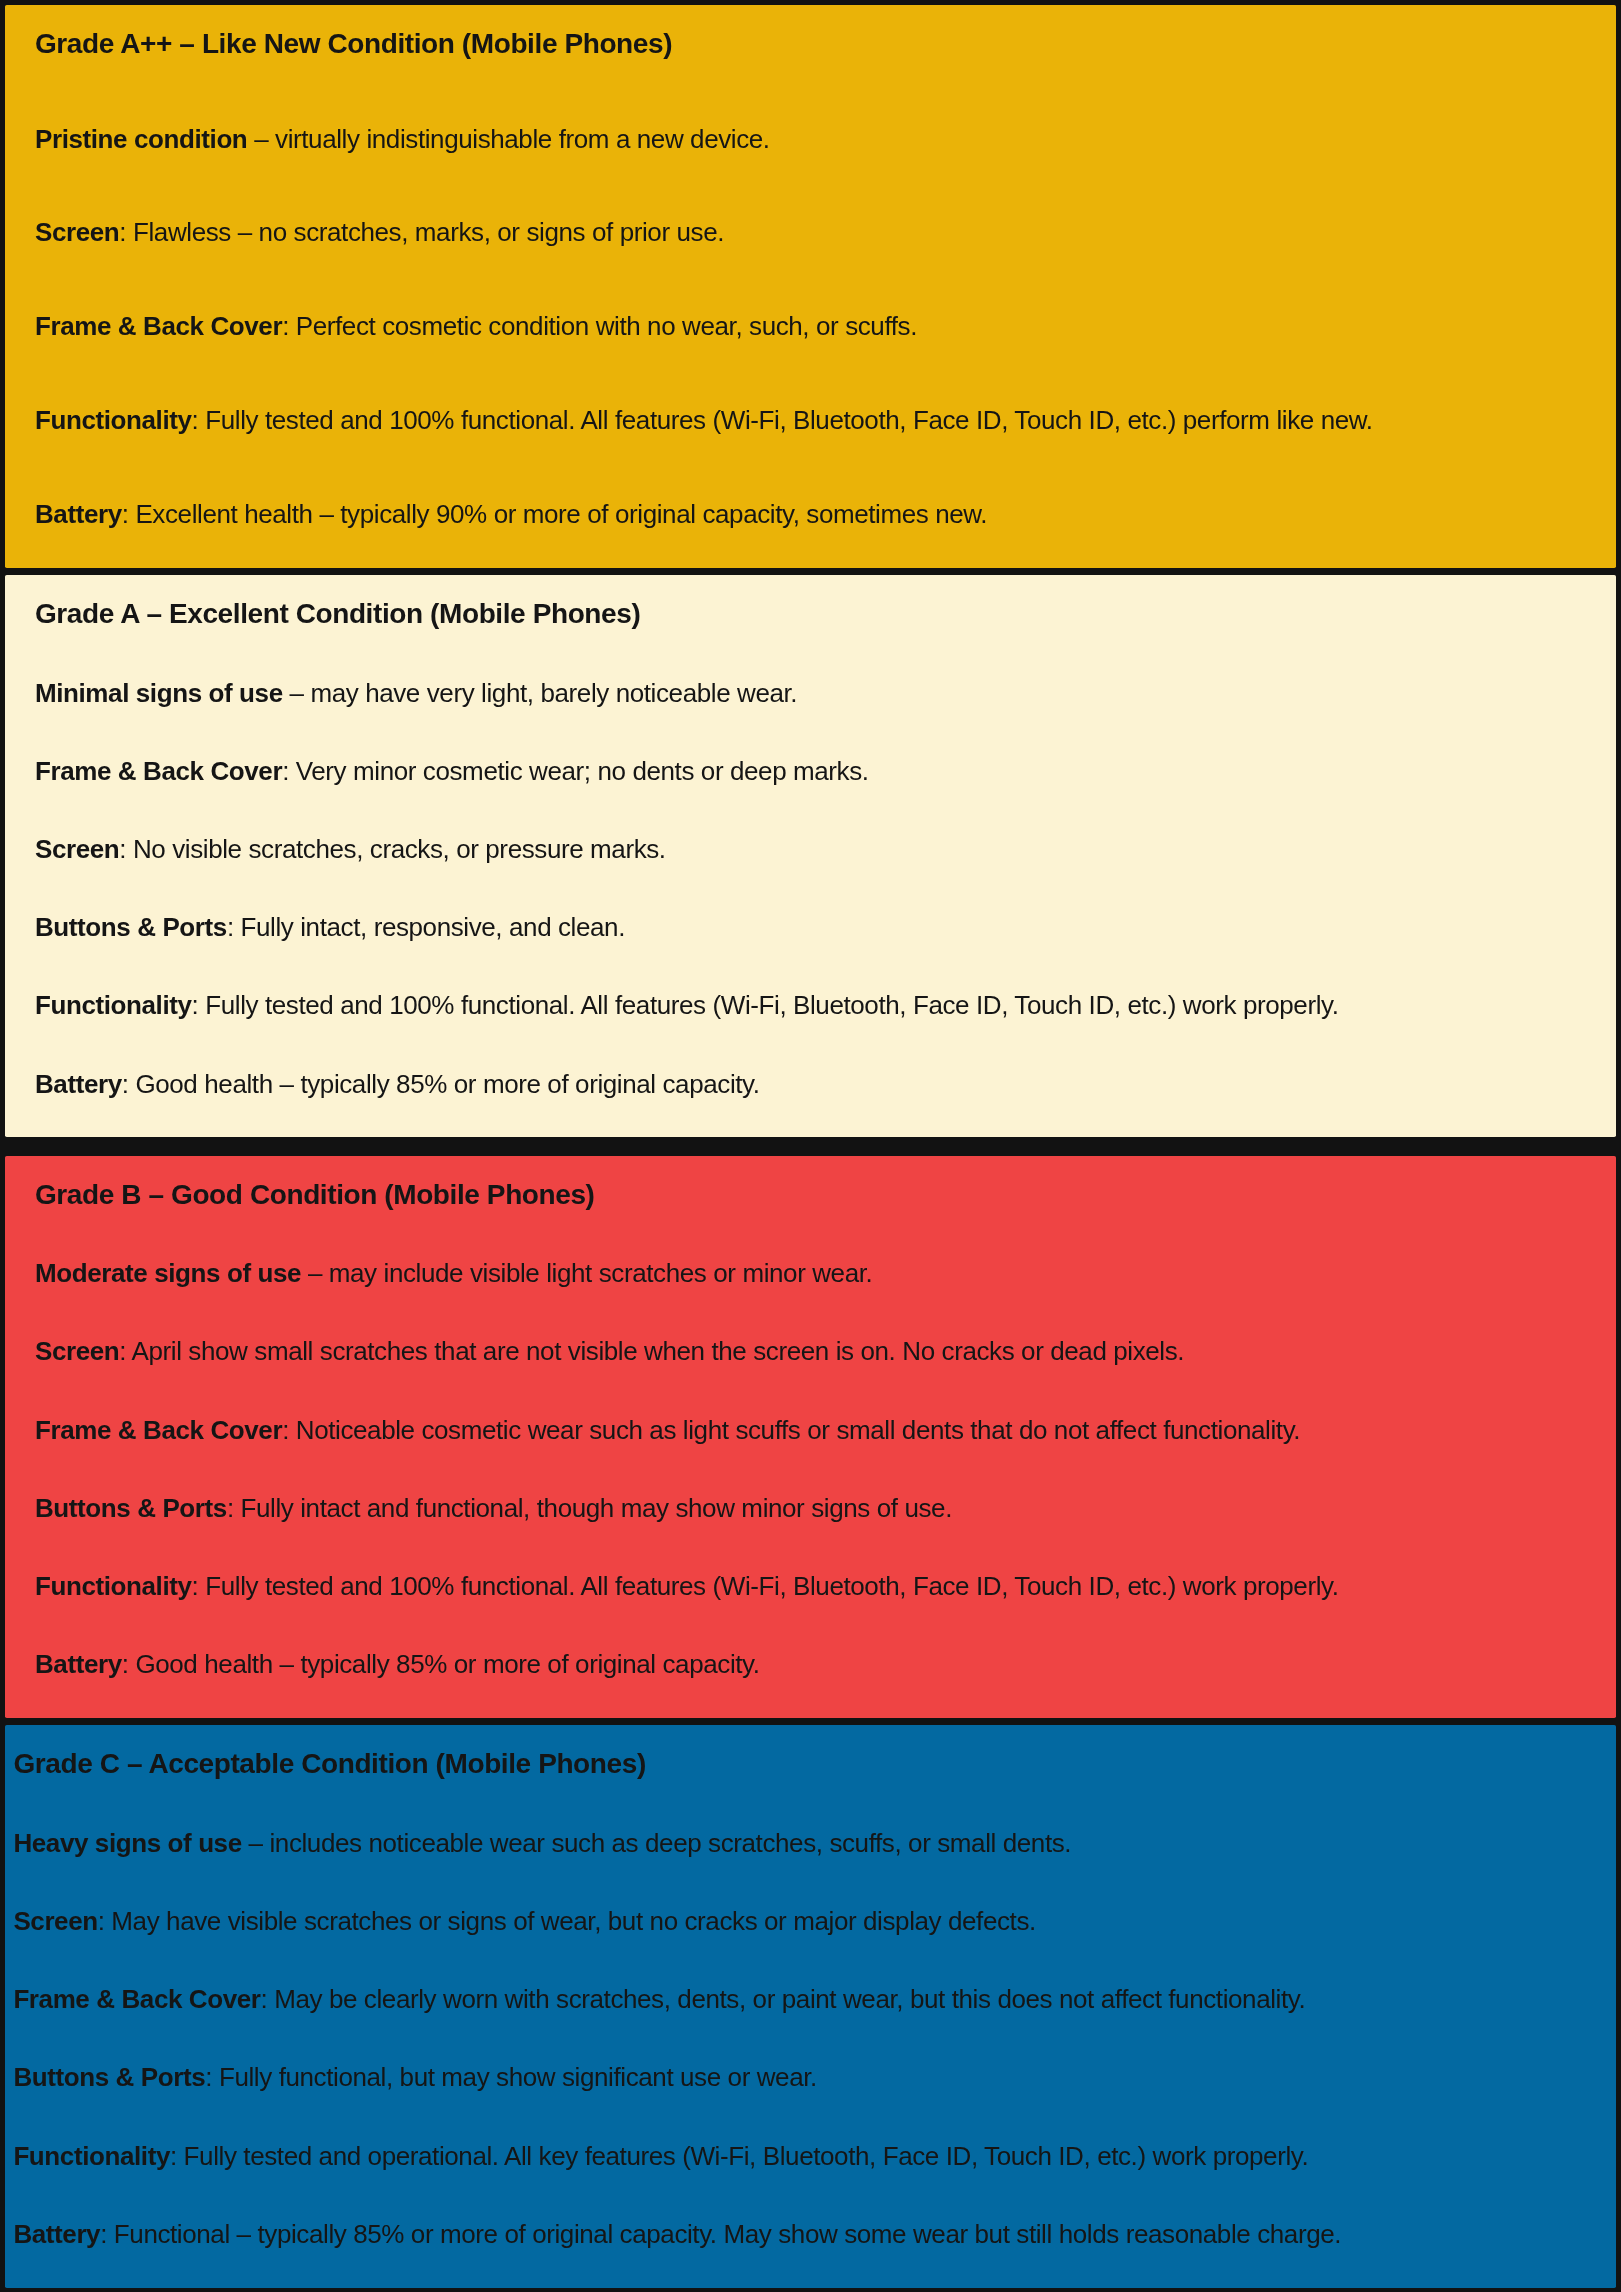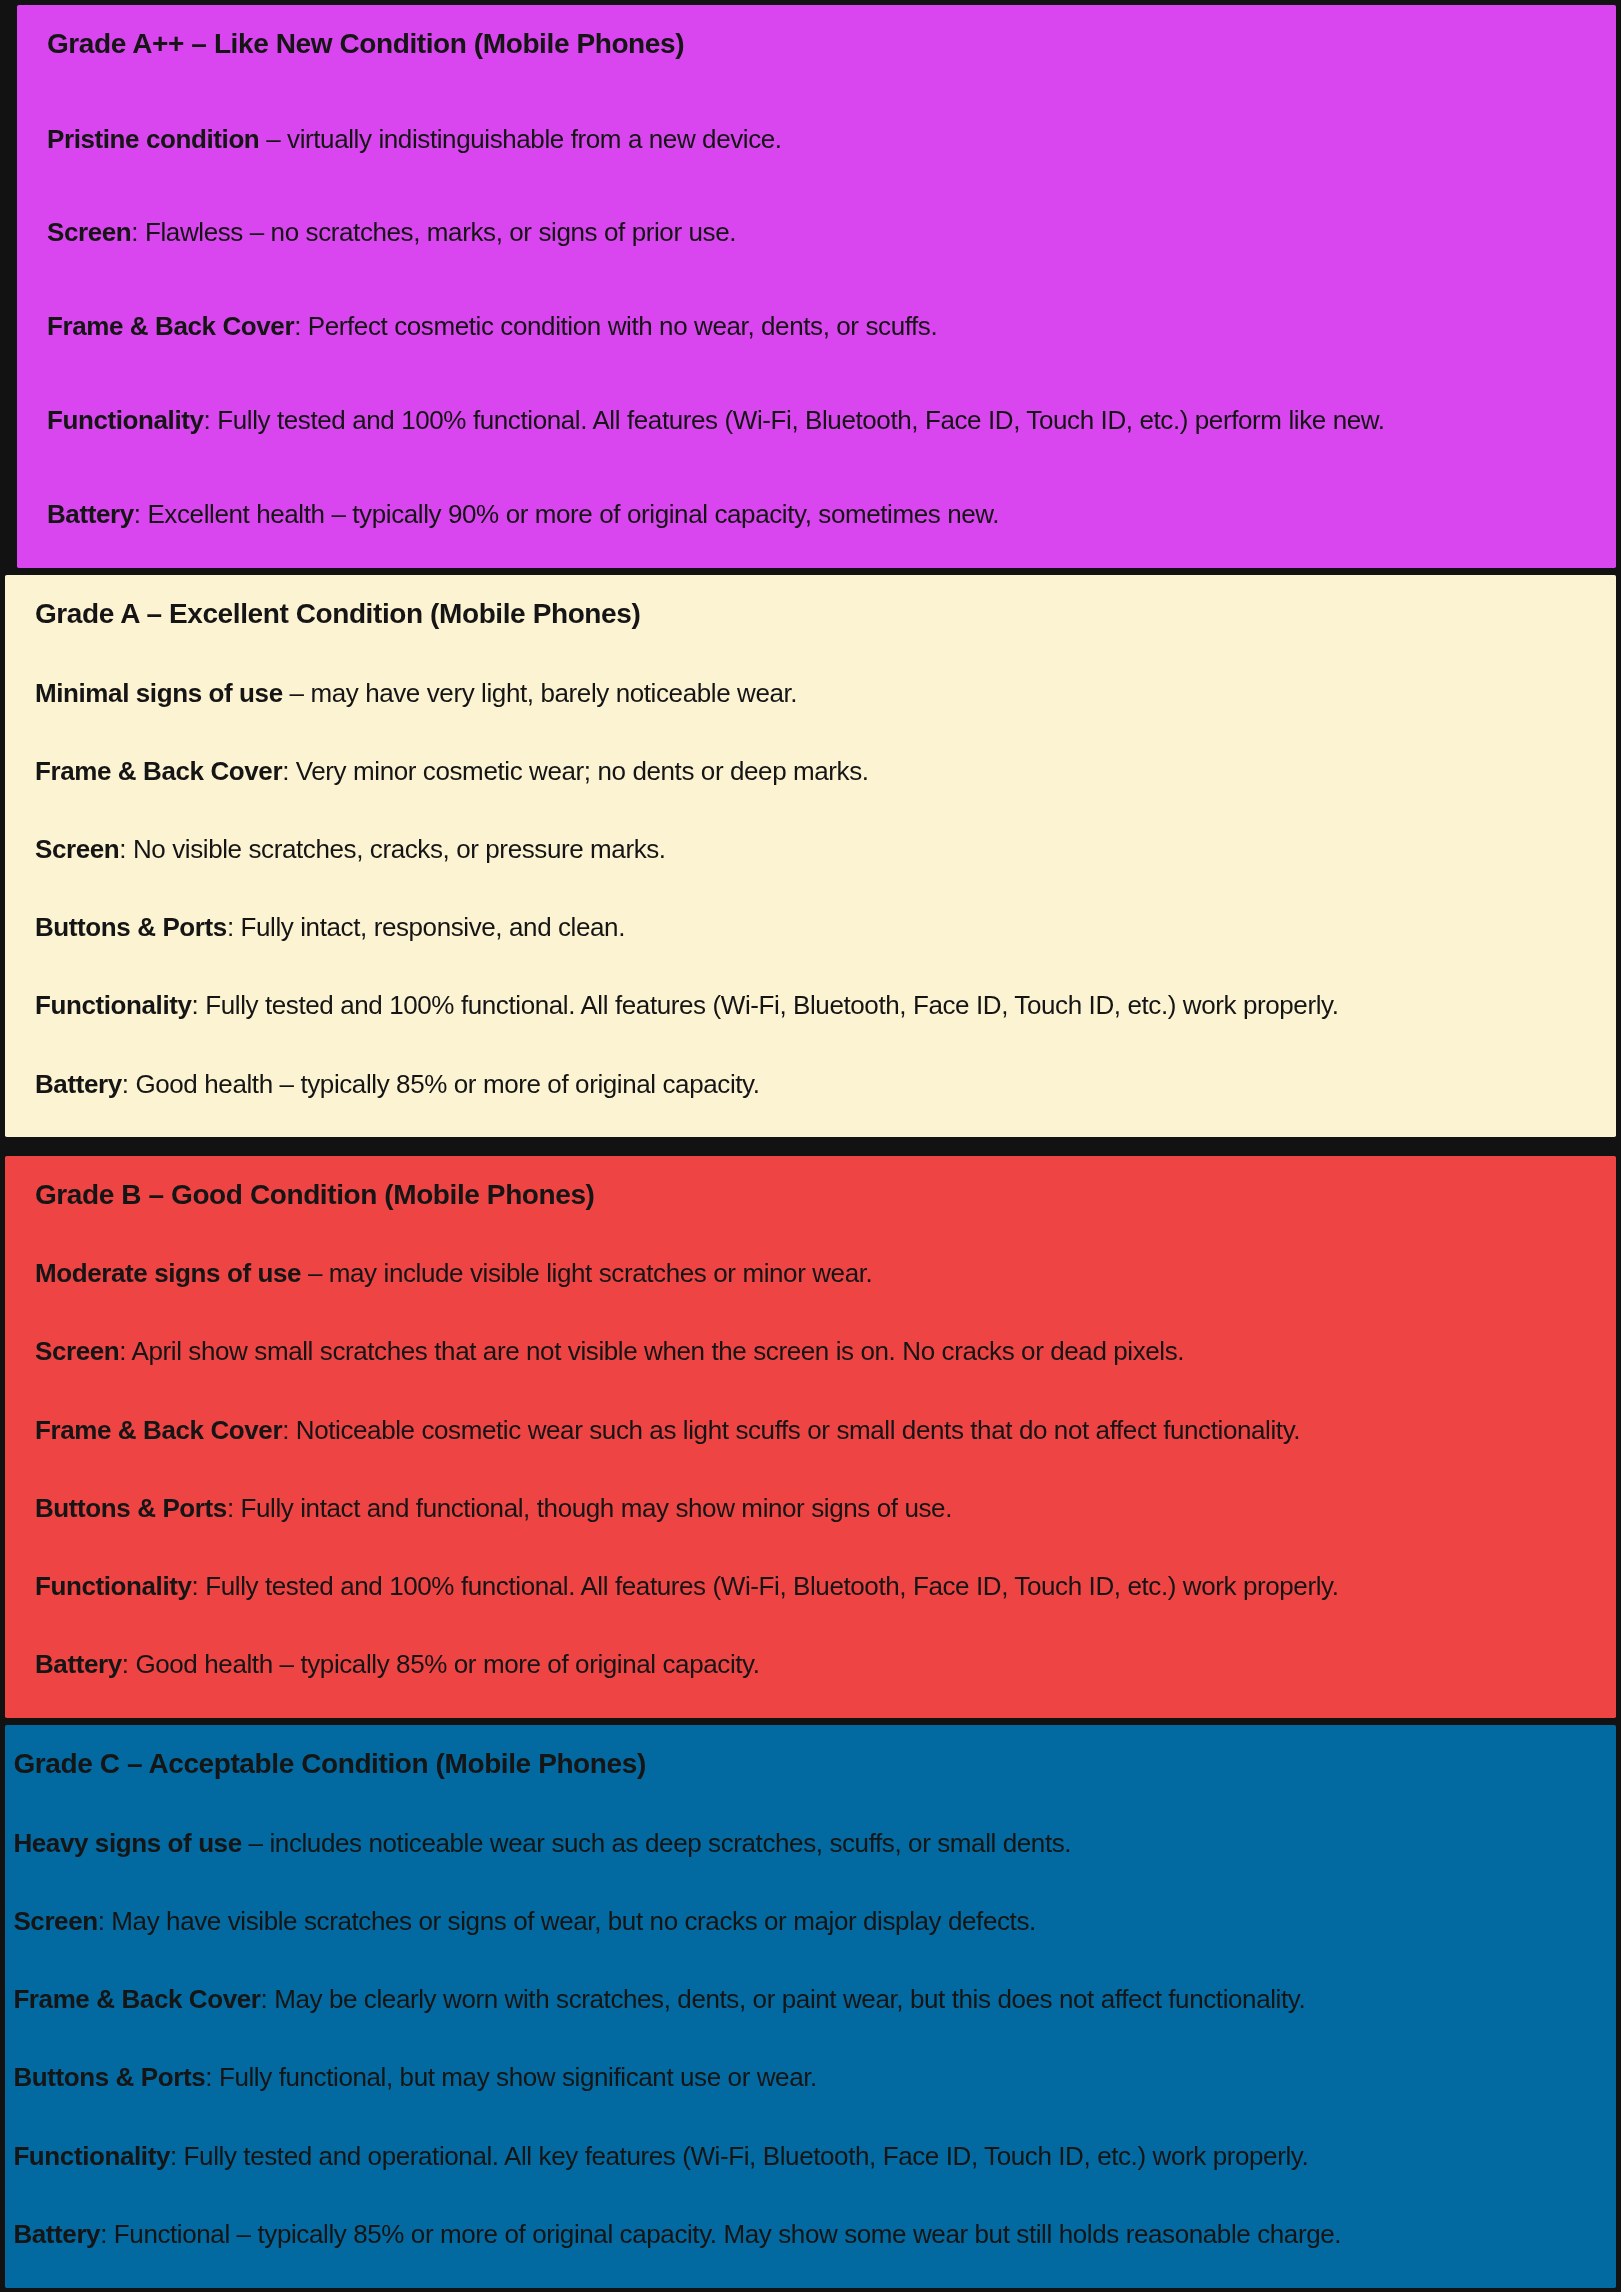--- a/index.html
+++ b/index.html
@@ -49,25 +49,25 @@
   }
   .spec-label {
     font-weight: 700;
   }
 </style>
 </head>
 <body>
 
 <div class="frame" style="background-color: rgb(18, 18, 18);">
 
-  <section class="card" style="background-color: #d946ef; margin-left: 12px;">
+  <section class="card" style="background-color: #eab308;">
     <h2 class="card-title">Grade A++ – Like New Condition (Mobile Phones)</h2>
     <p class="spec-line"><strong class="spec-label">Pristine condition</strong><span class="spec-text"> – virtually indistinguishable from a new device.</span></p>
     <p class="spec-line"><strong class="spec-label">Screen</strong><span class="spec-text">: Flawless – no scratches, marks, or signs of prior use.</span></p>
-    <p class="spec-line"><strong class="spec-label">Frame &amp; Back Cover</strong><span class="spec-text">: Perfect cosmetic condition with no wear, dents, or scuffs.</span></p>
+    <p class="spec-line"><strong class="spec-label">Frame &amp; Back Cover</strong><span class="spec-text">: Perfect cosmetic condition with no wear, such, or scuffs.</span></p>
     <p class="spec-line"><strong class="spec-label">Functionality</strong><span class="spec-text">: Fully tested and 100% functional. All features (Wi-Fi, Bluetooth, Face ID, Touch ID, etc.) perform like new.</span></p>
     <p class="spec-line"><strong class="spec-label">Battery</strong><span class="spec-text">: Excellent health – typically 90% or more of original capacity, sometimes new.</span></p>
   </section>
 
   <section class="card" style="background-color: rgb(252, 243, 211);">
     <h2 class="card-title">Grade A – Excellent Condition (Mobile Phones)</h2>
     <p class="spec-line"><strong class="spec-label">Minimal signs of use</strong><span class="spec-text"> – may have very light, barely noticeable wear.</span></p>
     <p class="spec-line"><strong class="spec-label">Frame &amp; Back Cover</strong><span class="spec-text">: Very minor cosmetic wear; no dents or deep marks.</span></p>
     <p class="spec-line"><strong class="spec-label">Screen</strong><span class="spec-text">: No visible scratches, cracks, or pressure marks.</span></p>
     <p class="spec-line"><strong class="spec-label">Buttons &amp; Ports</strong><span class="spec-text">: Fully intact, responsive, and clean.</span></p>

